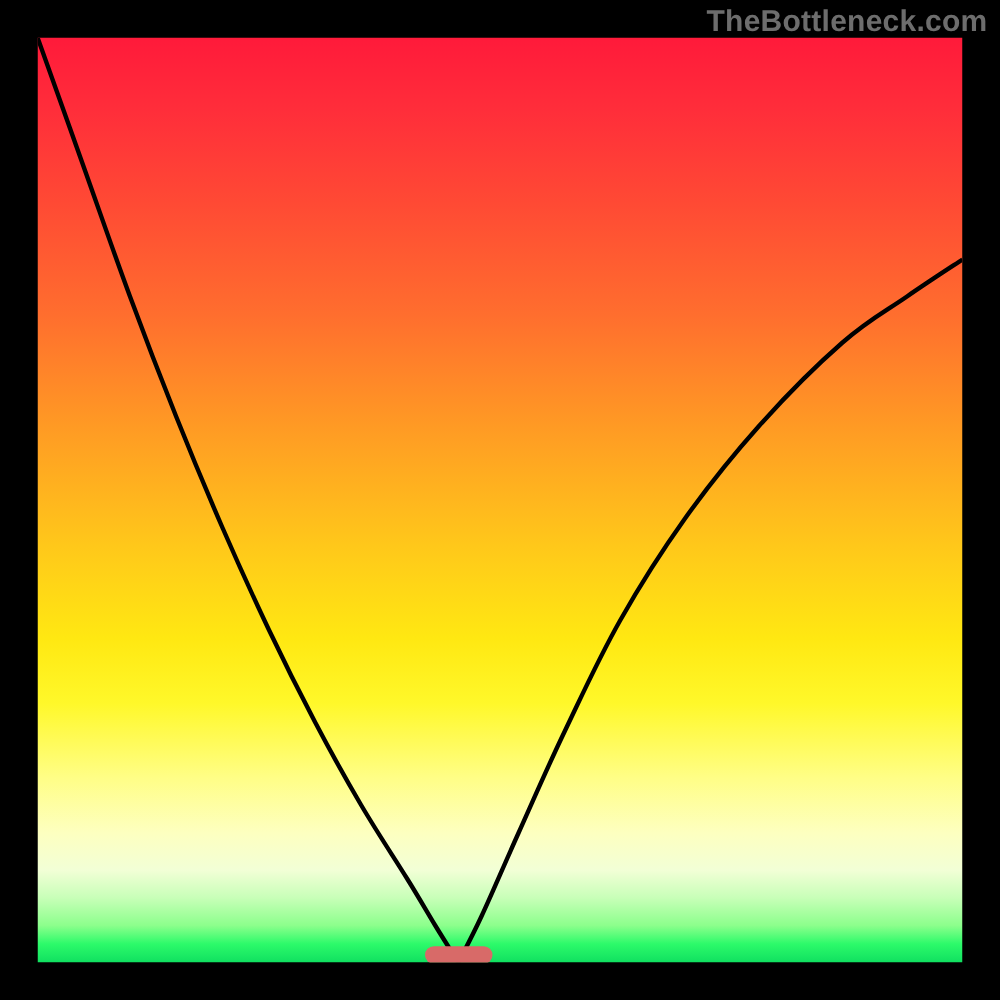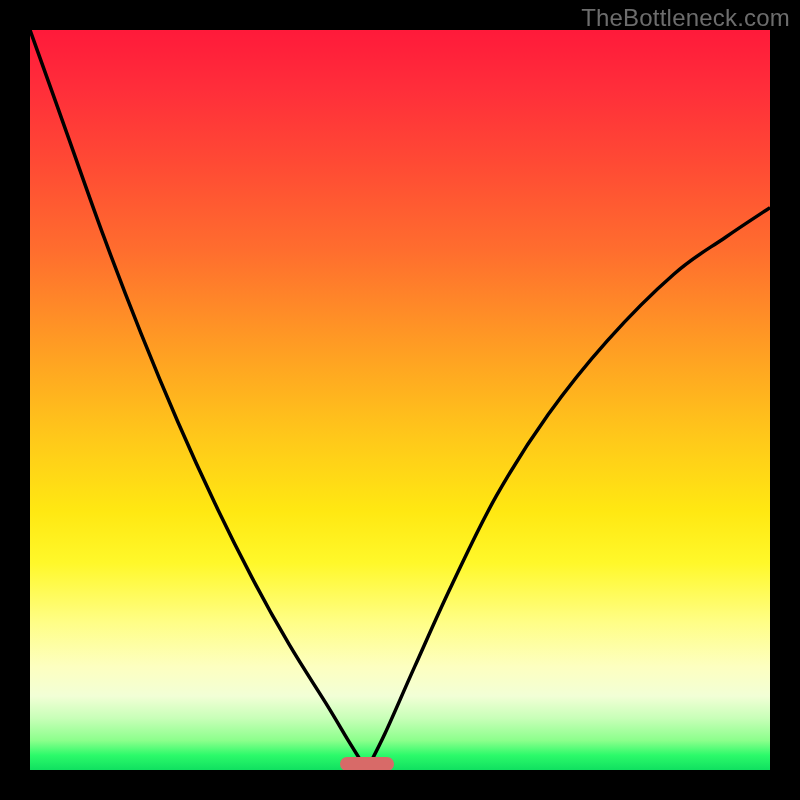--- a/index.html
+++ b/index.html
@@ -63,21 +63,21 @@
     background: #d86a68;
     bottom: -1px;
     transform: translateX(-50%);
   }
   .watermark {
     position: absolute;
     top: 4px;
     right: 10px;
     color: #6d6d6d;
     font-size: 24px;
-    font-weight: 400;
+    font-weight: 700;
     letter-spacing: 0.2px;
     user-select: none;
   }
 </style>
 </head>
 <body>
 
 <div class="frame">
 
   <div class="watermark">TheBottleneck.com</div>

